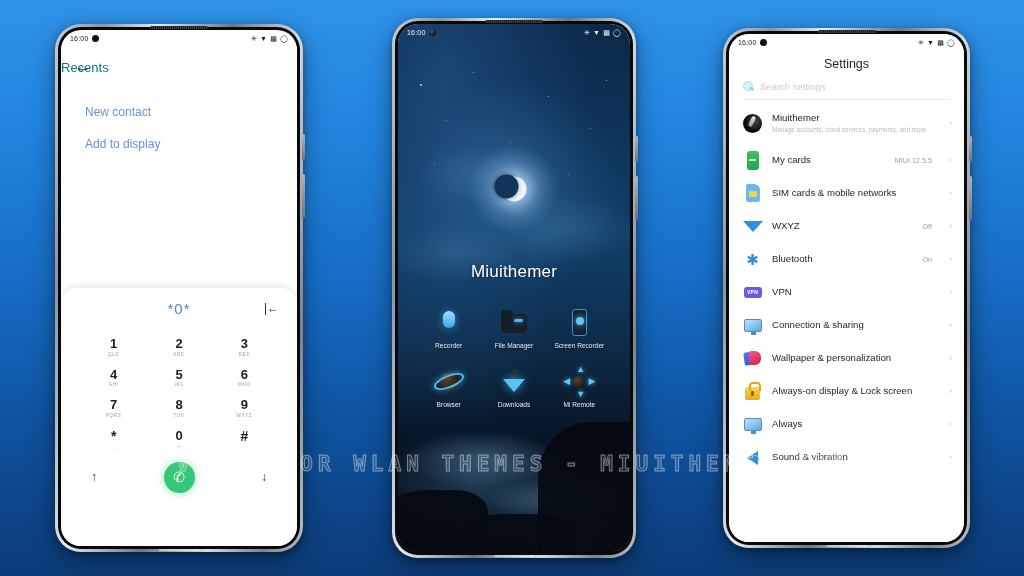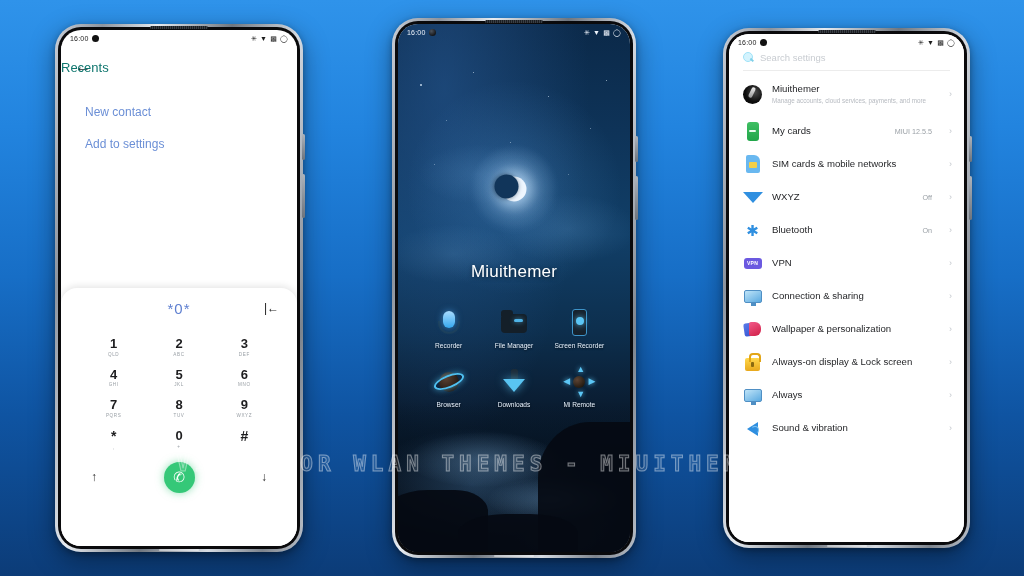--- a/index.html
+++ b/index.html
@@ -437,21 +437,21 @@
         </div>
       </div>
 
       <div class="recents-head">
         <span class="back-arrow">←</span>
         <div class="recents-title">Recents</div>
       </div>
 
       <div class="recents-list">
         <div class="recents-item">New contact</div>
-        <div class="recents-item">Add to settings</div>
+        <div class="recents-item">Add to display</div>
       </div>
 
       <div class="dial-panel">
         <div class="dial-display">
           <div class="dial-number">*0*</div>
           <span class="dial-backspace">|←</span>
         </div>
         <div class="keypad">
           <div class="key">
             <div class="key-num">1</div>
@@ -639,20 +639,21 @@
             <span class="punch"></span>
           </div>
           <div class="sb-right">
             <span class="ico">✳</span>
             <span class="ico">▼</span>
             <span class="ico">▩</span>
             <span class="ico">◯</span>
           </div>
         </div>
 
+        <div class="set-title">Settings</div>
 
         <div class="set-search">
           <span class="mag"></span>
           <span class="set-ph">Search settings</span>
         </div>
 
         <div class="set-list">
 
           <div class="set-row tall">
             <div class="set-icon">

